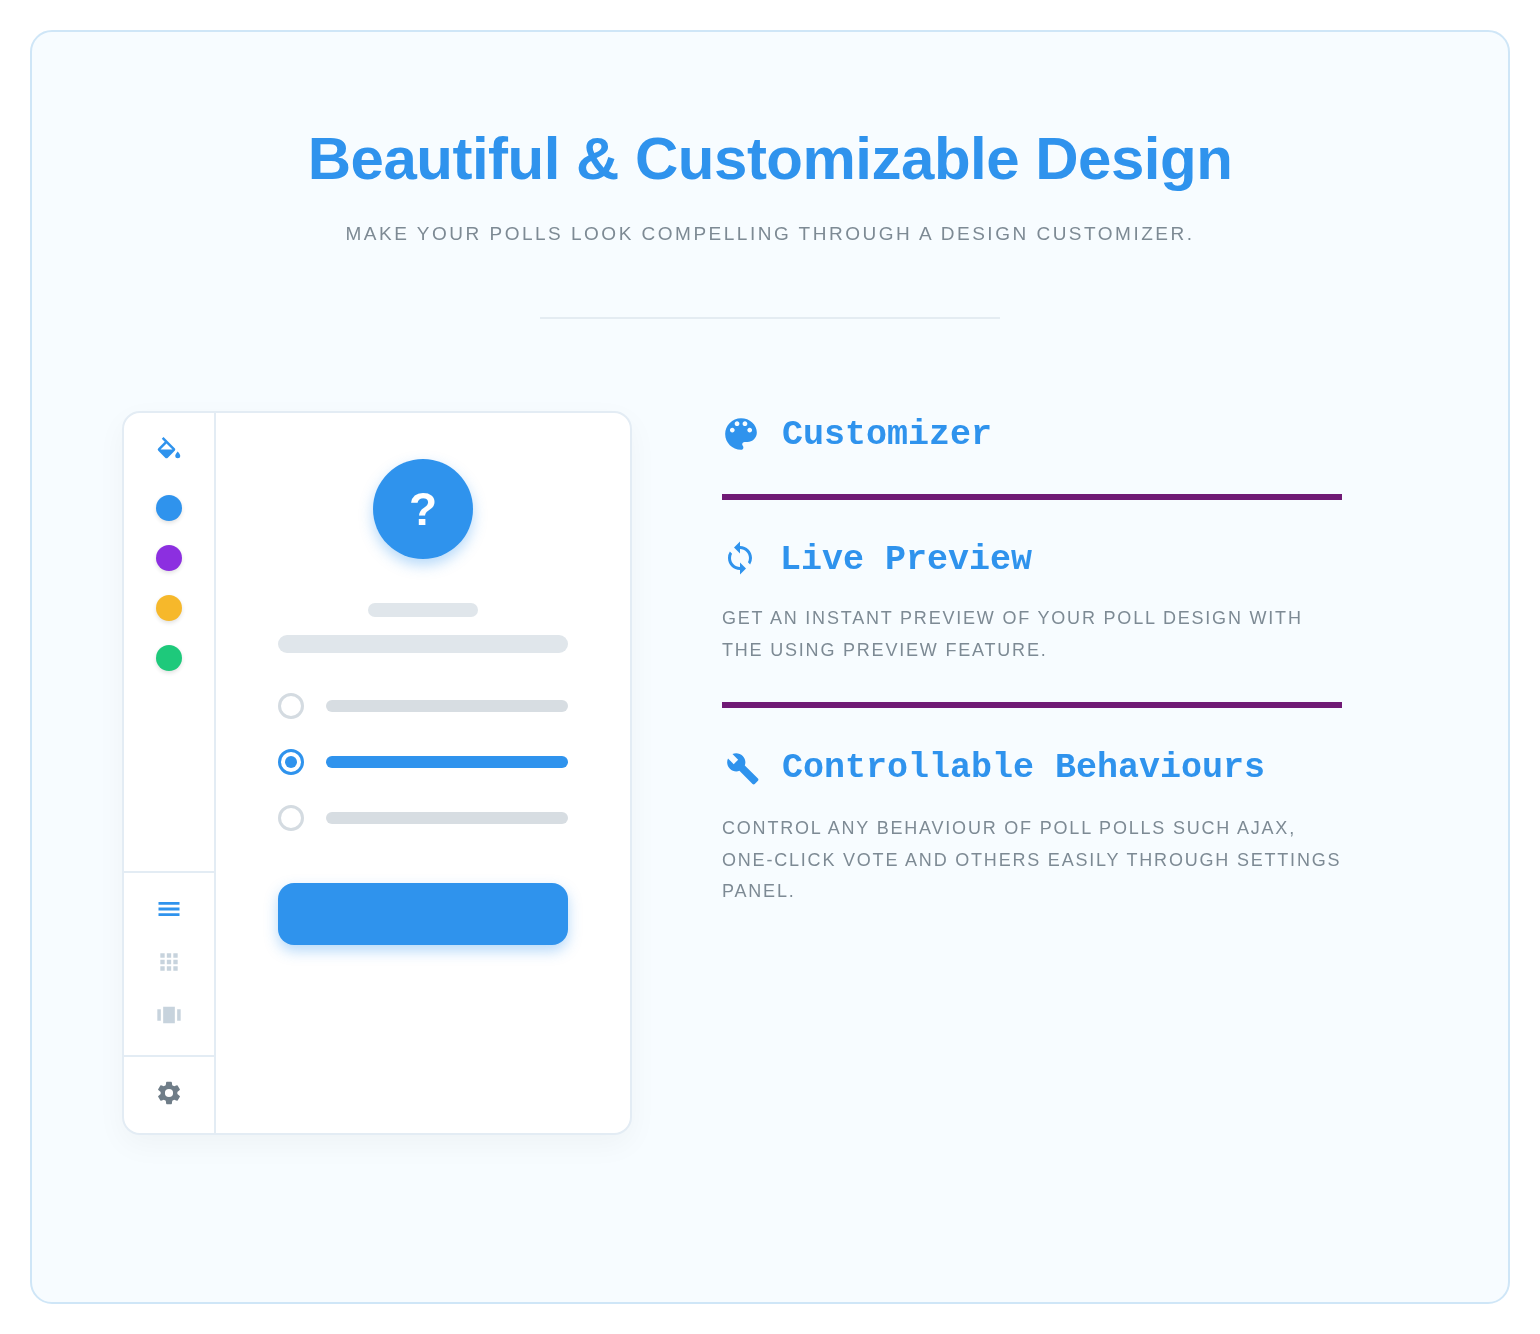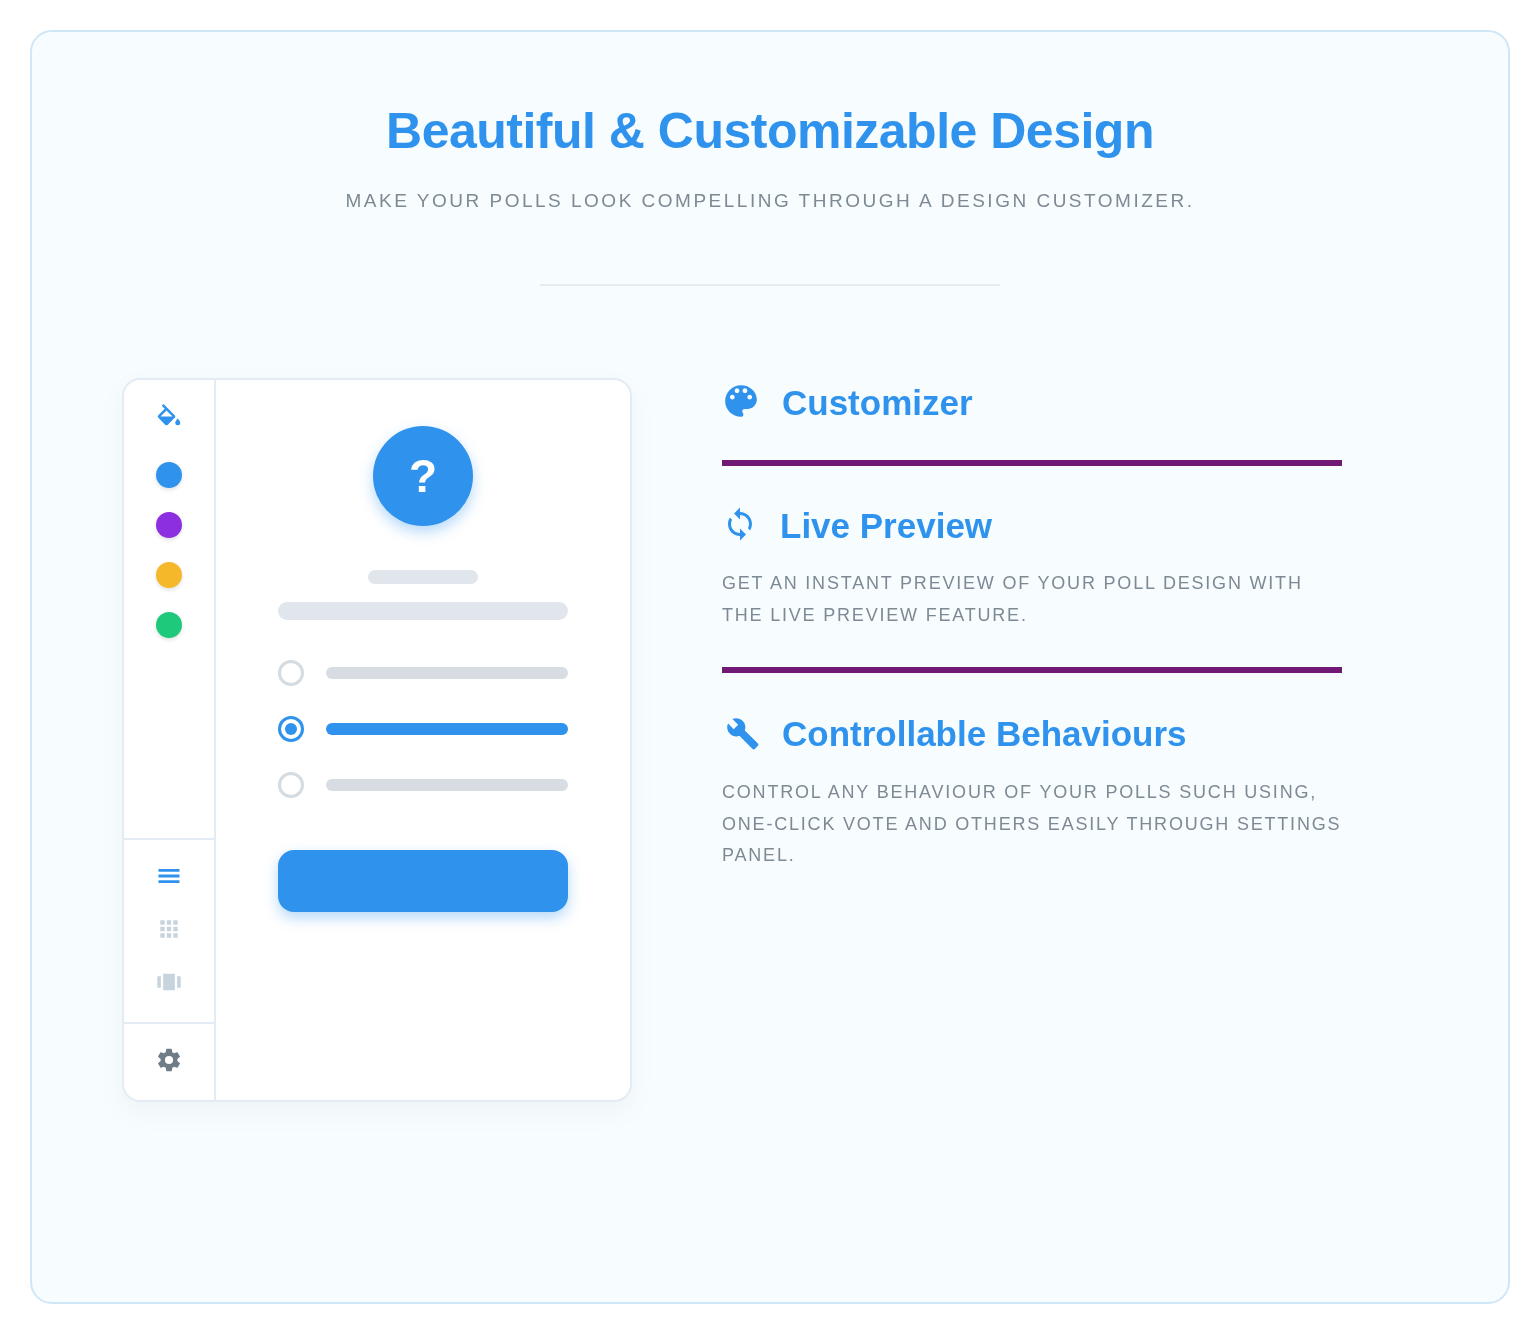--- a/index.html
+++ b/index.html
@@ -21,22 +21,23 @@
     height:1274px;
     background:var(--bg);
     border:2px solid #cfe6f7;
     border-radius:22px;
     padding:70px 90px 60px;
   }
   .header{text-align:center;}
   .title{
     color:var(--blue);
     font-weight:800;
-    font-size:50px;
+    font-size:60px;
     letter-spacing:-0.5px;
+    margin-top:22px;
   }
   .subtitle{
     color:var(--grey-text);
     font-size:19px;
     letter-spacing:2.5px;
     margin-top:30px;
     font-weight:500;
   }
   .hr{
     width:460px;
@@ -112,21 +113,21 @@
   .opt-line.active{background:var(--blue);width:72%;}
   .opt-line.short{width:55%;}
   .vote-btn{
     margin-top:52px;width:290px;height:62px;border-radius:16px;
     background:var(--blue);box-shadow:0 6px 14px rgba(47,147,237,0.35);
   }
   
   .features{flex:1;max-width:620px;margin-top:4px;}
   .feature{padding:0 0 36px 0;}
   .feature + .feature{border-top:6px solid #701a75;padding-top:40px;}
-  .f-head{display:flex;align-items:center;gap:22px;}
+  .f-head{display:flex;align-items:flex-start;gap:22px;font-family:Liberation Mono, monospace;}
   .f-title{color:var(--blue);font-weight:800;font-size:35px;}
   .f-icon{color:var(--blue);flex-shrink:0;}
   .f-desc{
     color:var(--grey-text);font-size:18px;line-height:1.75;
     letter-spacing:1.8px;margin-top:22px;font-weight:500;
   }
 </style>
 </head>
 <body>
 
@@ -218,31 +219,31 @@
 
       <div class="feature">
         <div class="f-head">
           <span class="f-icon">
             <svg width="36" height="36" viewBox="0 0 24 24" fill="currentColor">
                 <path d="M12 4V1L8 5l4 4V6c3.31 0 6 2.69 6 6 0 1.01-.25 1.97-.7 2.8l1.46 1.46A7.93 7.93 0 0 0 20 12c0-4.42-3.58-8-8-8zm0 14c-3.31 0-6-2.69-6-6 0-1.01.25-1.97.7-2.8L5.24 7.74A7.93 7.93 0 0 0 4 12c0 4.42 3.58 8 8 8v3l4-4-4-4v3z"></path>
               </svg>
           </span>
           <span class="f-title">Live Preview</span>
         </div>
-        <p class="f-desc">GET AN INSTANT PREVIEW OF YOUR POLL DESIGN WITH THE LIVE PREVIEW FEATURE.</p>
+        <p class="f-desc">GET AN INSTANT PREVIEW OF YOUR POLL DESIGN WITH THE USING PREVIEW FEATURE.</p>
       </div>
 
       <div class="feature">
         <div class="f-head">
           <span class="f-icon">
             <svg width="38" height="38" viewBox="0 0 24 24" fill="currentColor">
                 <path d="M22.7 19.3l-8.3-8.3c.8-2 .3-4.4-1.3-6C11.3 3.2 8.7 2.8 6.6 3.8l3.6 3.6-2.8 2.8L3.8 6.6C2.8 8.7 3.2 11.3 5 13.1c1.6 1.6 4 2.1 6 1.3l8.3 8.3c.4.4 1 .4 1.4 0l2-2c.4-.4.4-1 0-1.4z"></path>
               </svg>
           </span>
           <span class="f-title">Controllable Behaviours</span>
         </div>
-        <p class="f-desc">CONTROL ANY BEHAVIOUR OF YOUR POLLS SUCH USING, ONE-CLICK VOTE AND OTHERS EASILY THROUGH SETTINGS PANEL.</p>
+        <p class="f-desc">CONTROL ANY BEHAVIOUR OF POLL POLLS SUCH AJAX, ONE-CLICK VOTE AND OTHERS EASILY THROUGH SETTINGS PANEL.</p>
       </div>
 
     </div>
 
   </div>
 </div>
 
 </body></html>

